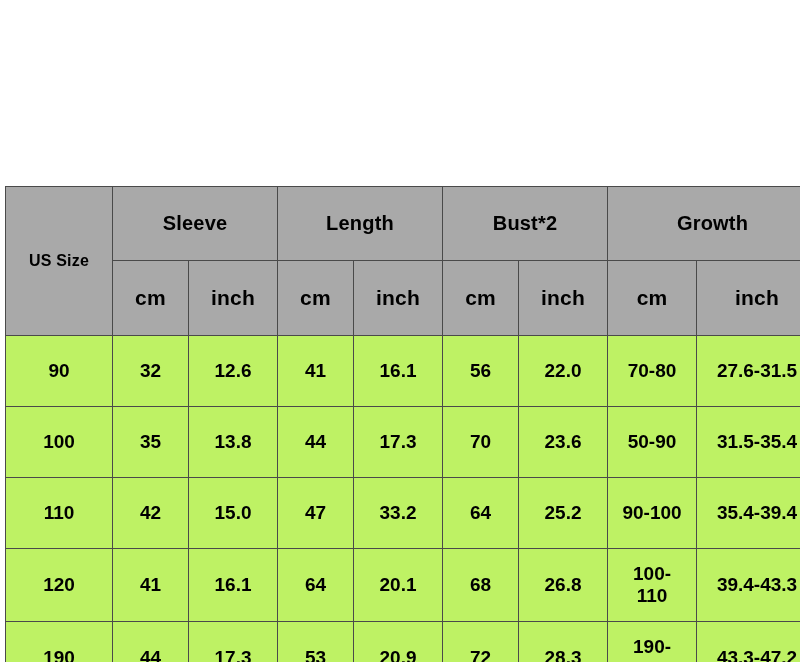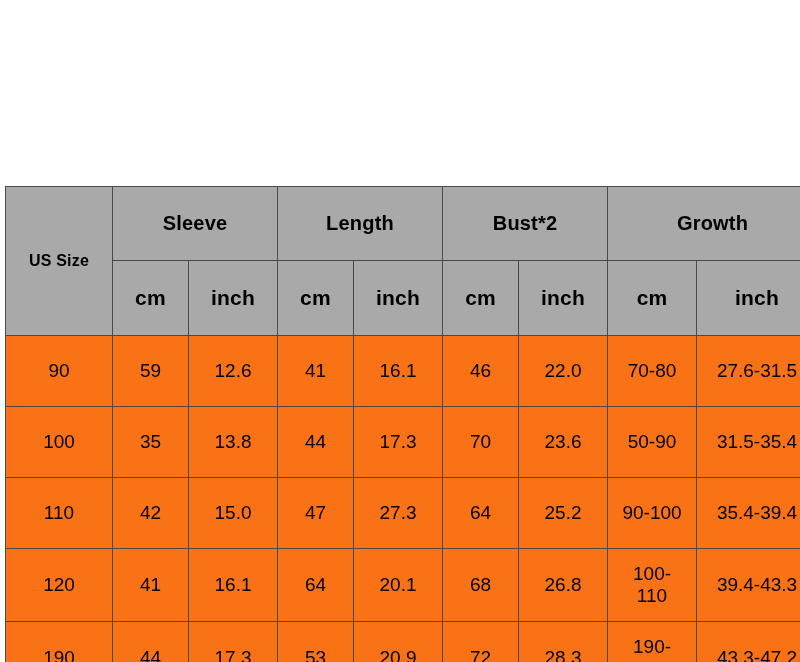--- a/index.html
+++ b/index.html
@@ -51,22 +51,22 @@
   .hdr-unit {
     height: 46px;
     font-size: 21px;
   }
   .hdr-ussize {
     height: 91px;
     font-size: 16px;
   }
   .data-cell {
     height: 42px;
-    background: #f97316;
-    font-weight: normal;
+    background: #bef264;
+    font-weight: bold;
     font-size: 19px;
   }
   
   col.c-size   { width: 107px; }
   col.c-num    { width: 76px;  }
   col.c-num-w  { width: 89px;  }
   col.c-growth-cm { width: 89px; }
   col.c-growth-in { width: 121px; }
 </style>
 </head>
@@ -101,46 +101,46 @@
           <th class="hdr hdr-unit">inch</th>
           <th class="hdr hdr-unit">cm</th>
           <th class="hdr hdr-unit">inch</th>
           <th class="hdr hdr-unit">cm</th>
           <th class="hdr hdr-unit">inch</th>
         </tr>
       </thead>
       <tbody>
         <tr>
           <td class="data-cell">90</td>
-          <td class="data-cell">59</td>
+          <td class="data-cell">32</td>
           <td class="data-cell">12.6</td>
           <td class="data-cell">41</td>
           <td class="data-cell">16.1</td>
-          <td class="data-cell">46</td>
+          <td class="data-cell">56</td>
           <td class="data-cell">22.0</td>
           <td class="data-cell">70-80</td>
           <td class="data-cell">27.6-31.5</td>
         </tr>
         <tr>
           <td class="data-cell">100</td>
           <td class="data-cell">35</td>
           <td class="data-cell">13.8</td>
           <td class="data-cell">44</td>
           <td class="data-cell">17.3</td>
           <td class="data-cell">70</td>
           <td class="data-cell">23.6</td>
           <td class="data-cell">50-90</td>
           <td class="data-cell">31.5-35.4</td>
         </tr>
         <tr>
           <td class="data-cell">110</td>
           <td class="data-cell">42</td>
           <td class="data-cell">15.0</td>
           <td class="data-cell">47</td>
-          <td class="data-cell">27.3</td>
+          <td class="data-cell">33.2</td>
           <td class="data-cell">64</td>
           <td class="data-cell">25.2</td>
           <td class="data-cell">90-100</td>
           <td class="data-cell">35.4-39.4</td>
         </tr>
         <tr>
           <td class="data-cell">120</td>
           <td class="data-cell">41</td>
           <td class="data-cell">16.1</td>
           <td class="data-cell">64</td>

